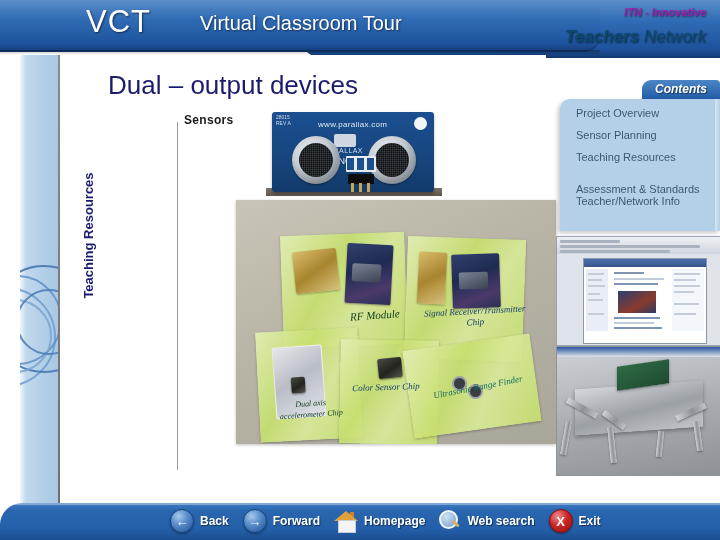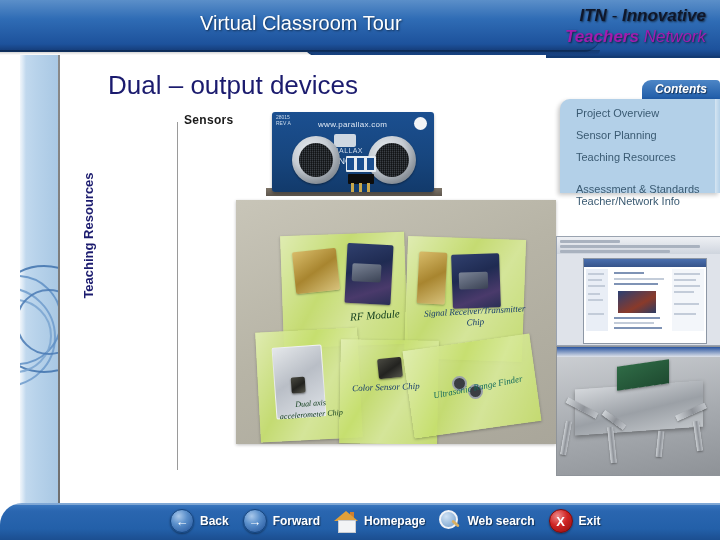--- a/index.html
+++ b/index.html
@@ -35,29 +35,29 @@
     font-size:31px;color:#ffffff;letter-spacing:1px;
     text-shadow:1px 1px 2px rgba(0,0,0,.55);
   }
   .vct-sub{
     position:absolute;left:160px;top:12px;
     font-size:20px;color:#ffffff;
     text-shadow:1px 1px 2px rgba(0,0,0,.5);
   }
   .itn1{
     position:absolute;right:14px;top:6px;
-    font-size:17px;color:#0f172a;font-style:italic;
+    font-size:11px;color:#a21caf;font-style:italic;
     text-shadow:1px 1px 2px rgba(0,0,0,.6);
     white-space:nowrap;
   }
   .itn1 b{font-weight:bold;}
   .itn1 .thin{font-weight:normal;}
   .itn2{
     position:absolute;right:14px;top:27px;
-    font-size:17px;color:#a21caf;font-style:italic;
+    font-size:17px;color:#0c4a6e;font-style:italic;
     text-shadow:1px 1px 2px rgba(0,0,0,.6);
     white-space:nowrap;
   }
   .itn2 b{font-weight:bold;}
   .itn2 .thin{font-weight:normal;}
 
   
   .leftband{
     position:absolute;left:20px;top:55px;width:38px;height:450px;
     background:linear-gradient(90deg,#c6dcf0 0%,#b7d2ea 45%,#a9c8e4 100%);
@@ -160,21 +160,21 @@
     position:absolute;left:642px;top:80px;width:78px;height:19px;
     background:linear-gradient(180deg,#4d86c6,#1f5ca8);
     border-top-left-radius:9px;border-top-right-radius:4px;
   }
   .contents-tab span{
     display:block;text-align:center;line-height:19px;
     font-size:12px;font-style:italic;font-weight:bold;color:#ffffff;
     text-shadow:1px 1px 1px rgba(0,0,0,.5);
   }
   .contents-panel{
-    position:absolute;left:560px;top:99px;width:160px;height:94px;
+    position:absolute;left:560px;top:99px;width:160px;height:132px;
     background:#b3d0e8;border-top-left-radius:10px;
     box-shadow:-2px 2px 4px rgba(0,0,0,.22);
   }
   .contents-panel .edge{position:absolute;right:0;top:0;width:5px;height:100%;background:linear-gradient(90deg,rgba(255,255,255,.45),rgba(255,255,255,0));}
   .c-item{
     position:absolute;left:16px;font-size:11px;color:#3a5a72;white-space:nowrap;
   }
 
   
   .thumb-browser{
@@ -239,20 +239,21 @@
 </style>
 </head>
 <body>
 
 <div class="stage">
 
   <div class="hdr">
     <div class="hdr-right"></div>
     <div class="hdr-left"></div>
     <div class="hdr-shadow"></div>
+    <div class="vct">VCT</div>
     <div class="vct-sub" style="left:200px;">Virtual Classroom Tour</div>
     <div class="itn1">
       <b>ITN</b><span class="thin"> - </span><b>Innovative</b>
     </div>
     <div class="itn2">
       <b>Teachers</b><span class="thin"> Network</span>
     </div>
   </div>
 
   <div class="leftband">

